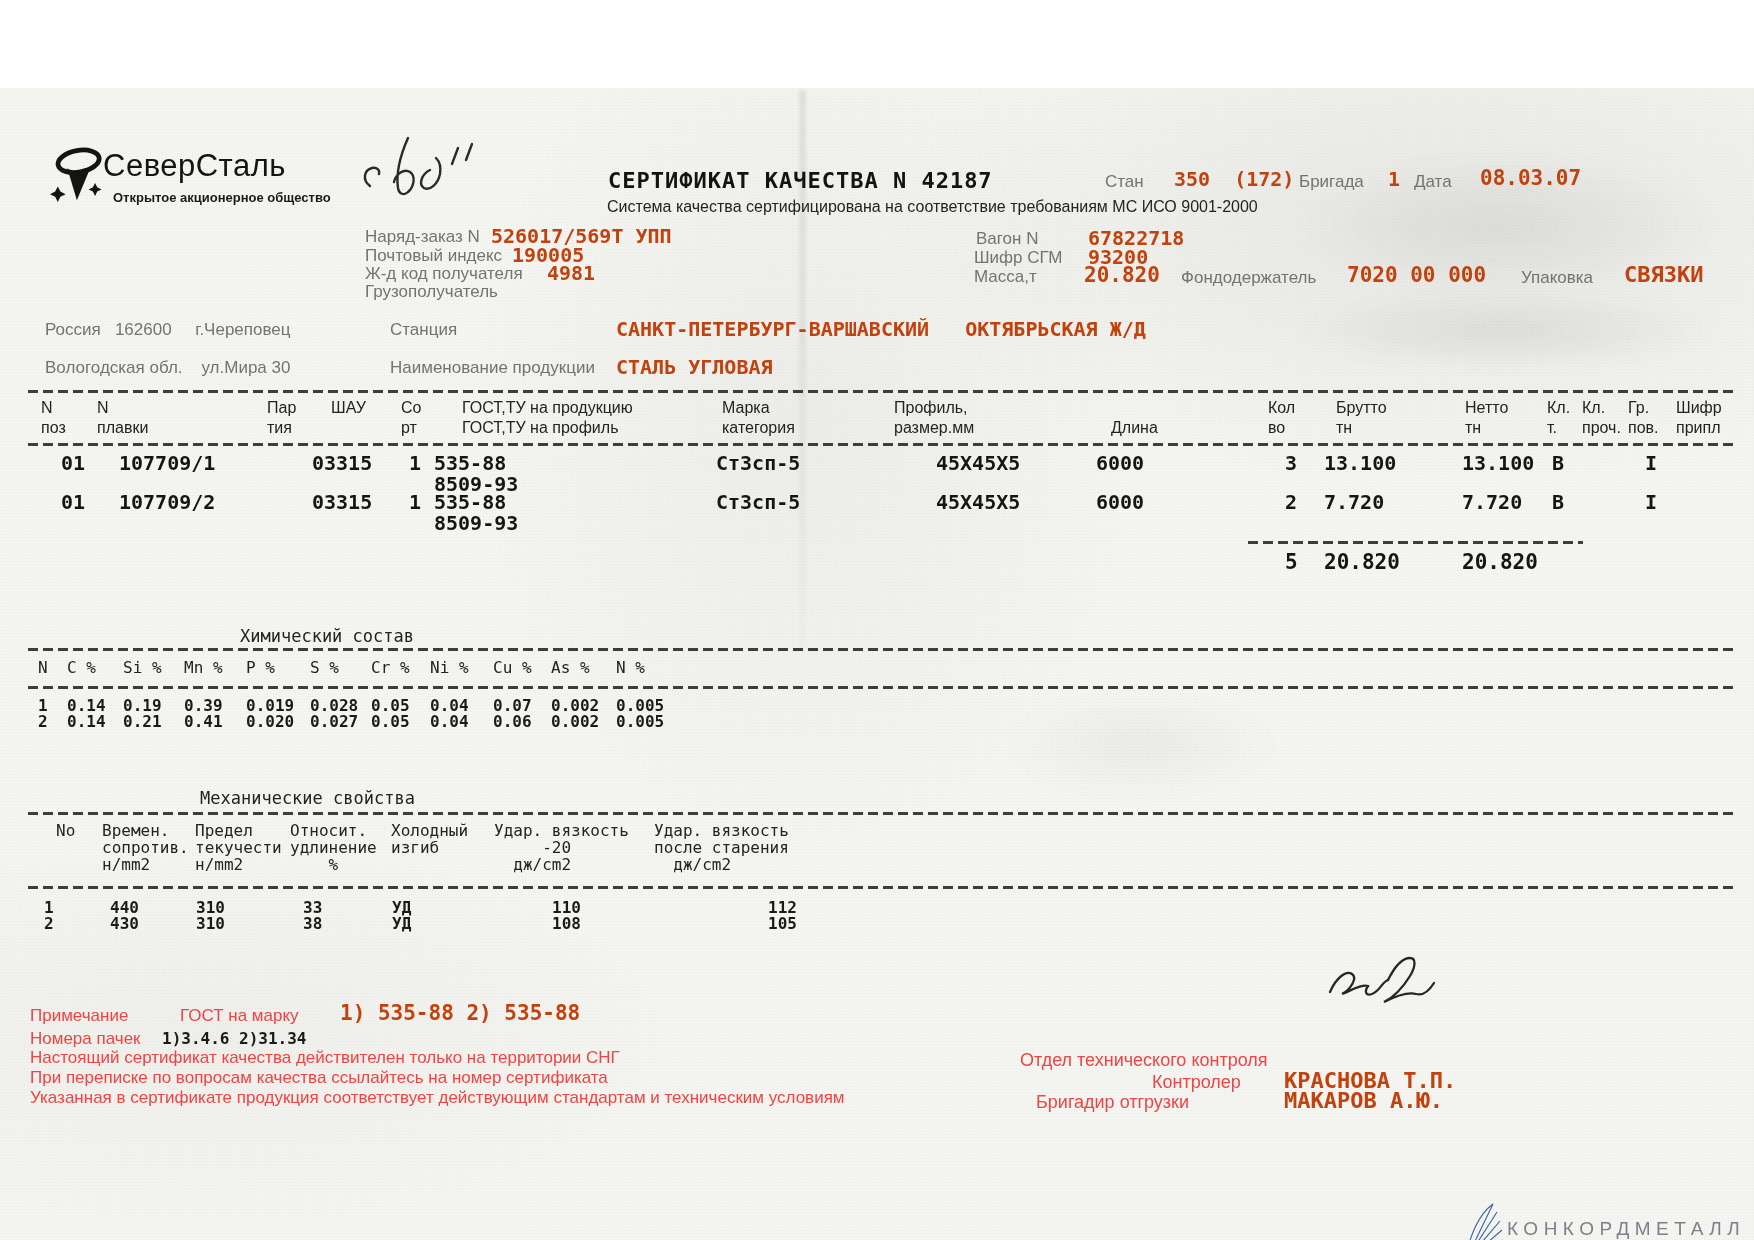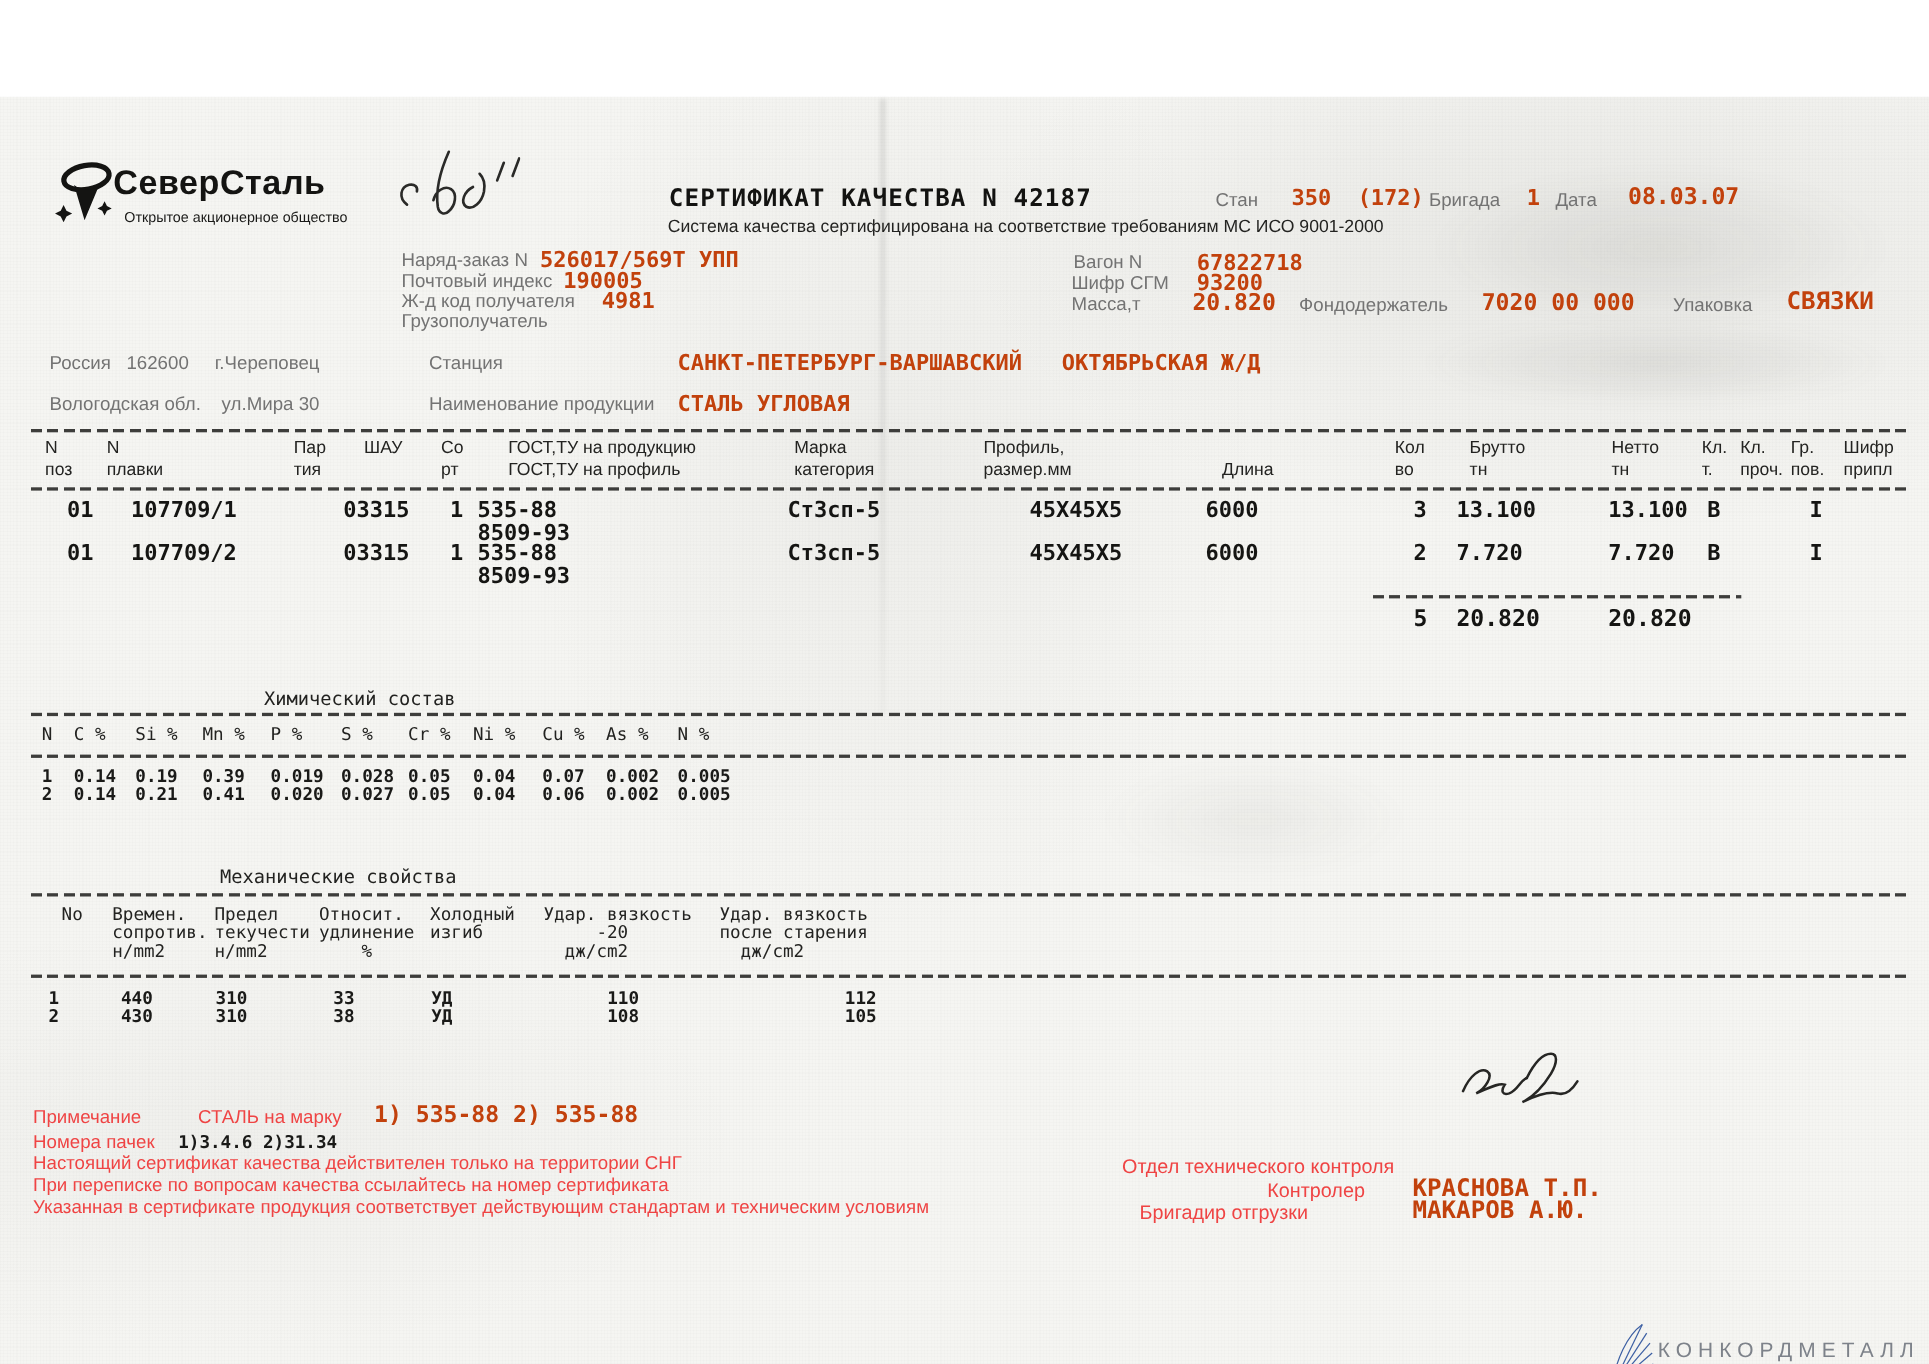--- a/index.html
+++ b/index.html
@@ -29,22 +29,22 @@
   .abs{position:absolute;white-space:pre;}
   .lbl{font-size:17px;color:#737373;}
   .val{font-family:"DejaVu Sans Mono",monospace;font-weight:bold;font-size:20px;color:#c2410c;}
 
   
   .dash{position:absolute;height:3px;
     background:repeating-linear-gradient(90deg,#3d3d3b 0 10px,rgba(61,61,59,0) 10px 15px);}
   .dash.full{left:28px;width:1706px;}
 
   
-  .logo-name{position:absolute;left:103px;top:148px;font-size:31px;font-weight:bold;letter-spacing:0.5px;color:#141412;}
-  .logo-sub{position:absolute;left:113px;top:190px;font-size:13px;font-weight:normal;color:#1a1a18;}
+  .logo-name{position:absolute;left:103px;top:148px;font-size:31px;font-weight:normal;letter-spacing:0.5px;color:#141412;}
+  .logo-sub{position:absolute;left:113px;top:190px;font-size:13px;font-weight:bold;color:#1a1a18;}
 
   
   .doc-title{position:absolute;left:608px;top:168px;font-size:22px;font-weight:bold;letter-spacing:1px;color:#131311;}
   .subtitle{position:absolute;left:607px;top:198px;font-size:16px;color:#232321;}
 
   
   .trow{position:relative;}
   .trow span, .cols span{position:absolute;white-space:pre;}
 
   .mth{position:absolute;left:0;top:398px;width:1754px;height:46px;font-size:16px;line-height:20px;color:#232321;}
@@ -320,21 +320,21 @@
     </div>
 
   <svg class="abs" style="left:1322px;top:950px;" width="125" height="58" viewBox="0 0 125 58">
     <g fill="none" stroke="#262624" stroke-width="2.3" stroke-linecap="round">
       <path d="M8,42 C14,28 24,20 30,24 C36,28 28,40 20,44 C30,40 40,34 46,36 C42,42 44,46 50,44 C58,41 60,32 66,30"></path>
       <path d="M66,30 C72,18 80,8 88,8 C94,8 94,16 88,26 C80,39 70,48 62,52 C74,46 86,42 94,44 C101,46 107,41 112,33"></path>
     </g>
   </svg>
 
   <span class="abs note" style="left:30px;top:1006px;">Примечание</span>
-  <span class="abs note" style="left:180px;top:1006px;">СТАЛЬ на марку</span>
+  <span class="abs note" style="left:180px;top:1006px;">ГОСТ на марку</span>
   <span class="abs val" style="left:340px;top:1001px;font-size:21px;">1) 535-88 2) 535-88</span>
   <span class="abs note" style="left:30px;top:1029px;">Номера пачек</span>
   <span class="abs mono" style="left:162px;top:1029px;font-size:16px;font-weight:bold;color:#1a1a18;">1)3.4.6 2)31.34</span>
   <span class="abs note" style="left:30px;top:1048px;">Настоящий сертификат качества действителен только на территории СНГ</span>
   <span class="abs note" style="left:30px;top:1068px;">При переписке по вопросам качества ссылайтесь на номер сертификата</span>
   <span class="abs note" style="left:30px;top:1088px;">Указанная в сертификате продукция соответствует действующим стандартам и техническим условиям</span>
 
   <span class="abs note" style="left:1020px;top:1050px;font-size:18px;">Отдел технического контроля</span>
   <span class="abs note" style="left:1152px;top:1072px;font-size:18px;">Контролер</span>
   <span class="abs val" style="left:1284px;top:1068px;font-size:22px;">КРАСНОВА Т.П.</span>

